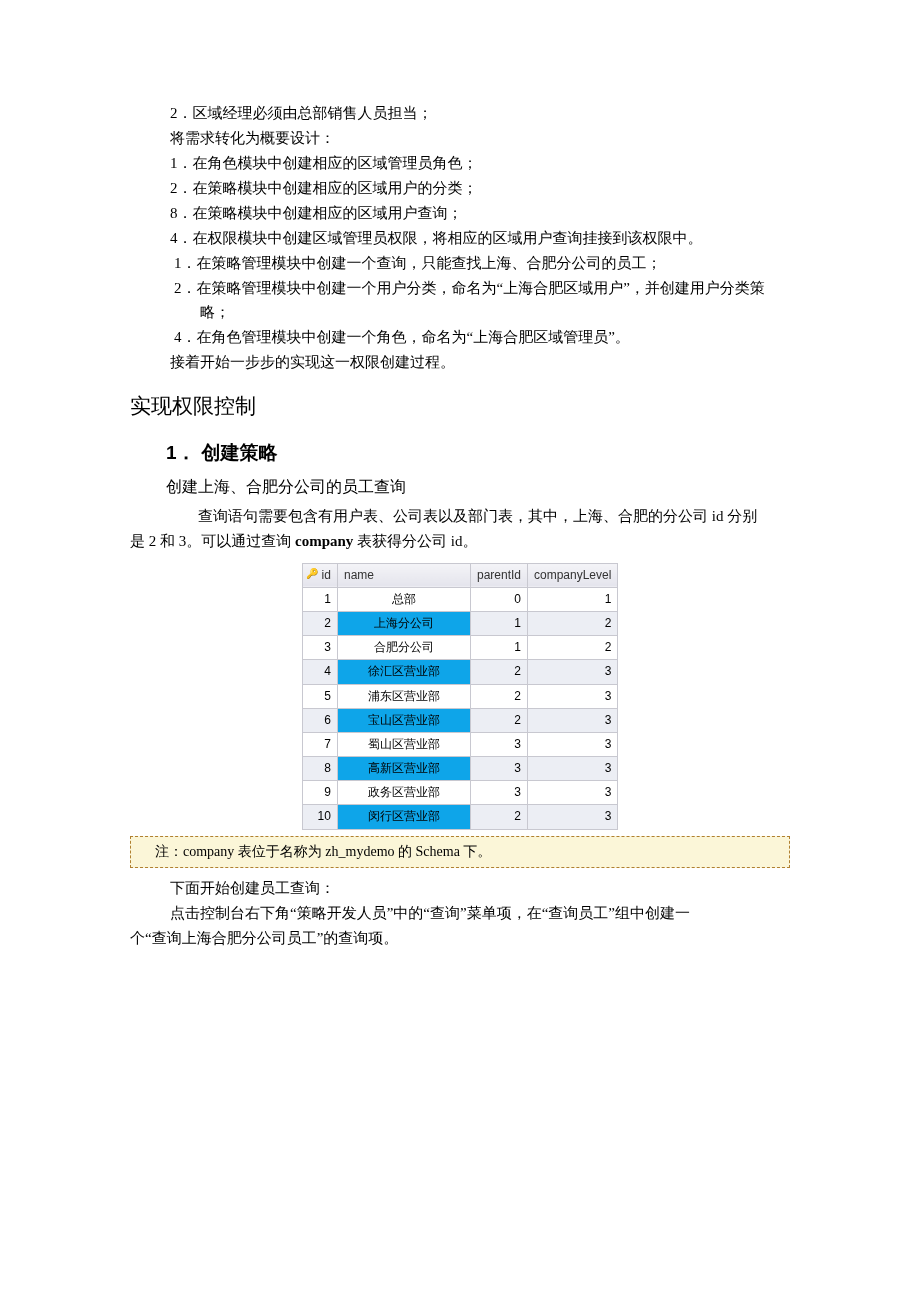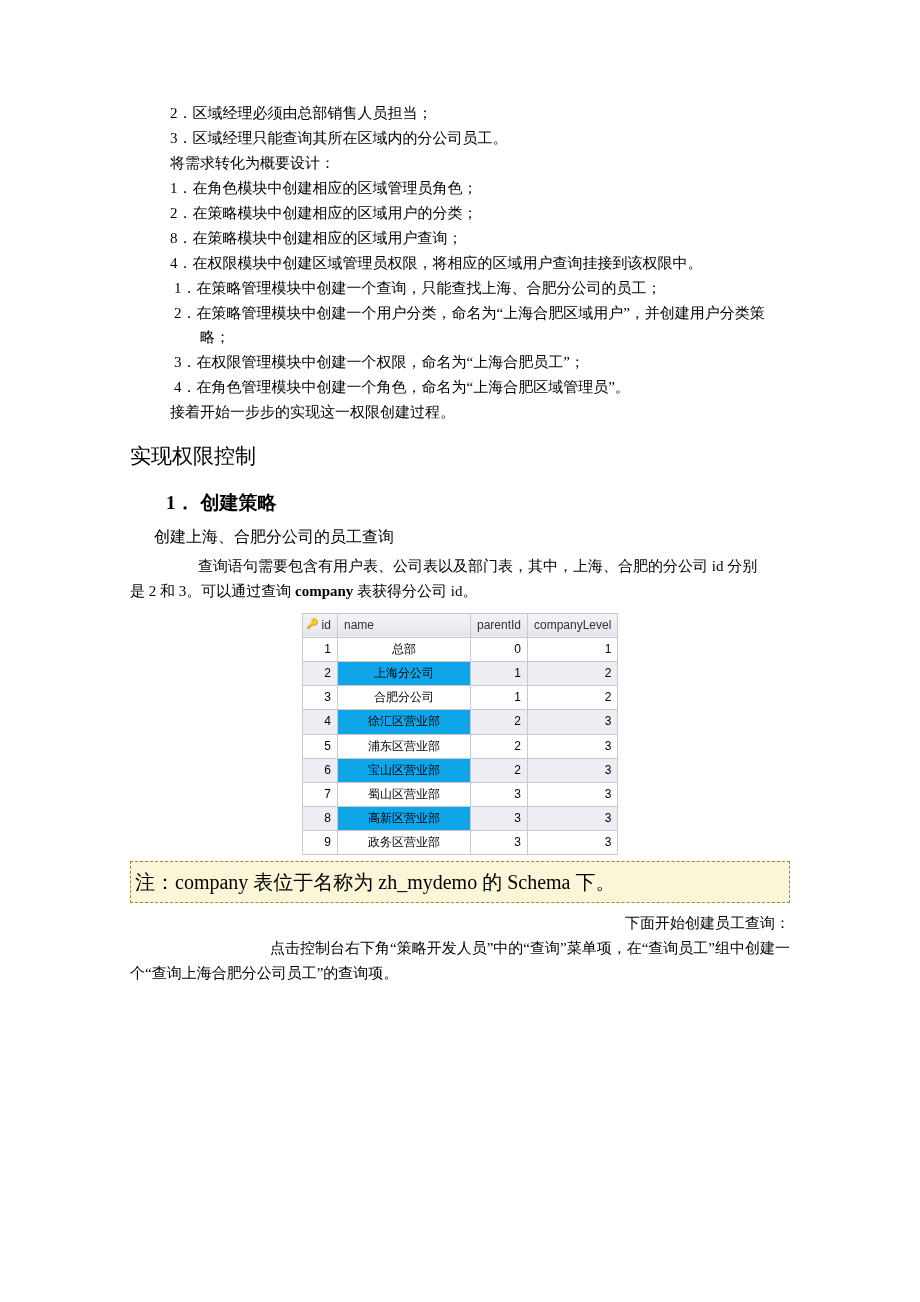--- a/index.html
+++ b/index.html
@@ -9,48 +9,48 @@
     color: #000;
     background: #fff;
     margin: 0;
     padding: 100px 130px 40px 130px;
     width: 920px;
     box-sizing: border-box;
   }
   .indent1 { padding-left: 40px; }
   .indent2 { padding-left: 70px; text-indent: -26px; }
   .indent-p { padding-left: 40px; text-indent: 28px; }
-  .indent-p0 { text-indent: 28px; text-align: right; }
+  .indent-p0 { text-indent: 28px; }
   h2.sec {
     font-family: "SimSun", "宋体", serif;
     font-size: 21px;
     font-weight: normal;
     margin: 16px 0 8px 0;
   }
   h3.sub {
-    font-family: Liberation Serif, serif;
+    font-family: Liberation Sans, sans-serif;
     font-size: 19px;
     font-weight: bold;
     margin: 14px 0 0 36px;
   }
   .num { font-weight: bold; }
   .sub .num { margin-right: 6px; }
   .subtitle {
     font-family: "SimSun", "宋体", serif;
     font-size: 16px;
-    margin: 6px 0 4px 24px;
+    margin: 6px 0 4px 36px;
   }
   .bold { font-weight: bold; }
   .figure { text-align: center; margin: 10px 0 6px 0; }
   .note-box {
     border: 1px dashed #b08030;
     background: #fbf6d8;
-    padding: 4px 4px;
+    padding: 4px 24px;
     margin: 4px 0 8px 0;
-    font-size: 20px;
+    font-size: 14px;
   }
   table.db {
     border-collapse: collapse;
     font-family: Arial, sans-serif;
     font-size: 12px;
     margin: 0 auto;
     padding-left: 13px;
   }
   table.db th, table.db td {
     border: 1px solid #c8c8d0;
@@ -81,31 +81,29 @@
     position: absolute;
     left: -2px; top: -4px;
   }
   p { margin: 1px 0; }
 </style>
 </head>
 <body>
 
 <div class="indent1">
   <p>2．区域经理必须由总部销售人员担当；</p>
-  <p>3．区域经理只能查询其所在区域内的分公司员工。</p>
   <p>将需求转化为概要设计：</p>
   <p>1．在角色模块中创建相应的区域管理员角色；</p>
   <p>2．在策略模块中创建相应的区域用户的分类；</p>
   <p>8．在策略模块中创建相应的区域用户查询；</p>
   <p>4．在权限模块中创建区域管理员权限，将相应的区域用户查询挂接到该权限中。</p>
 </div>
 <div>
   <p class="indent2">1．在策略管理模块中创建一个查询，只能查找上海、合肥分公司的员工；</p>
   <p class="indent2">2．在策略管理模块中创建一个用户分类，命名为“上海合肥区域用户”，并创建用户分类策略；</p>
-  <p class="indent2">3．在权限管理模块中创建一个权限，命名为“上海合肥员工”；</p>
   <p class="indent2">4．在角色管理模块中创建一个角色，命名为“上海合肥区域管理员”。</p>
 </div>
 <div class="indent1">
   <p>接着开始一步步的实现这一权限创建过程。</p>
 </div>
 
 <h2 class="sec">实现权限控制</h2>
 
 <h3 class="sub">
   <span class="num">1．</span><span>创建策略</span>
@@ -176,20 +174,26 @@
           <td>高新区营业部</td>
           <td class="num-r">3</td>
           <td class="num-r">3</td>
         </tr>
     <tr>
           <td class="num-r">9</td>
           <td>政务区营业部</td>
           <td class="num-r">3</td>
           <td class="num-r">3</td>
         </tr>
+    <tr class="alt">
+          <td class="num-r">10</td>
+          <td>闵行区营业部</td>
+          <td class="num-r">2</td>
+          <td class="num-r">3</td>
+        </tr>
   </tbody>
 </table>
 </div>
 
 <div class="note-box">注：company 表位于名称为 zh_mydemo 的 Schema 下。</div>
 
 <p class="indent-p0" style="padding-left:40px;text-indent:0">下面开始创建员工查询：</p>
 <p class="indent-p0" style="padding-left:40px;text-indent:0">点击控制台右下角“策略开发人员”中的“查询”菜单项，在“查询员工”组中创建一</p>
 <p>个“查询上海合肥分公司员工”的查询项。</p>
 

